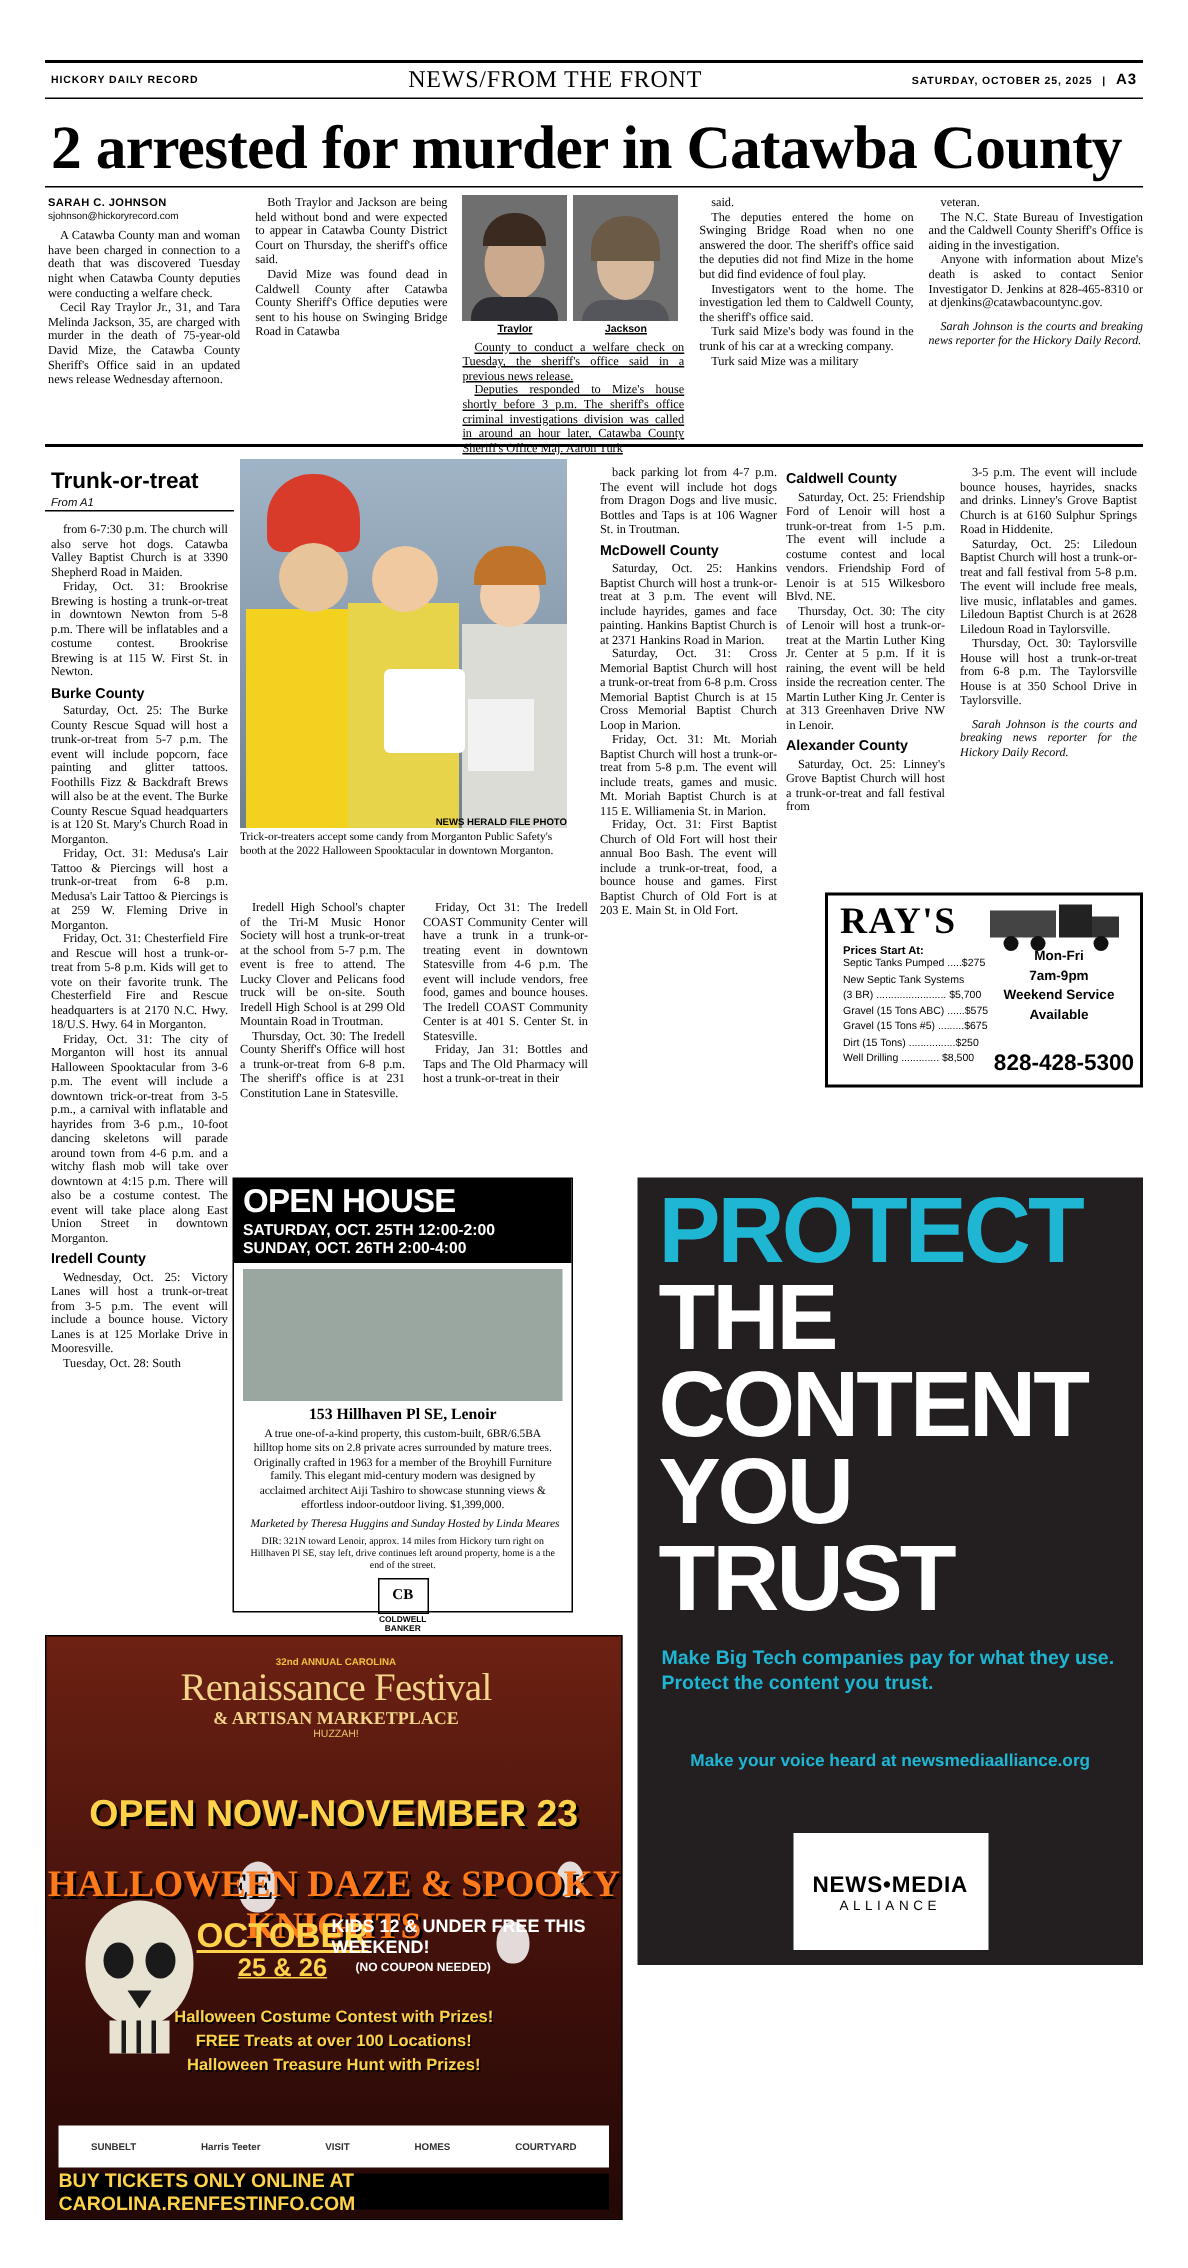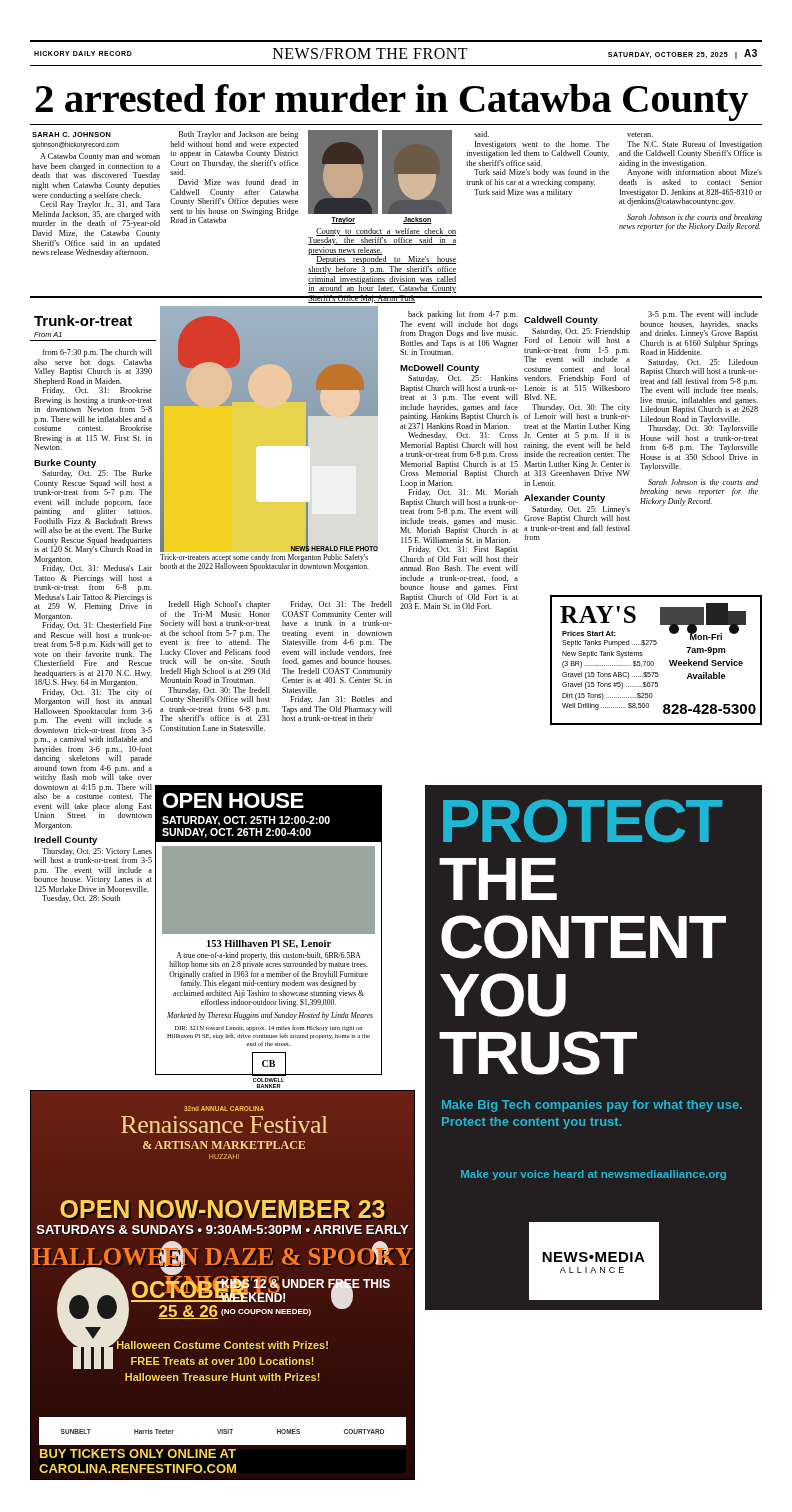--- a/index.html
+++ b/index.html
@@ -188,21 +188,21 @@
      color:#fff; font-family:"Liberation Sans", sans-serif; font-weight:bold; font-size:13px;
      text-shadow:1px 1px 0 #000;}
   .rf-halloween { position:absolute; left:0; right:0; top:152px; text-align:center;
      color:#ff7a1a; font-family:"Liberation Serif", serif; font-weight:bold; font-size:25px;
      text-shadow:2px 2px 0 #000;}
   .rf-oct { position:absolute; left:100px; top:188px; color:#ffd24a;
      font-family:"Liberation Sans", sans-serif; font-weight:bold; font-size:23px; line-height:22px; text-align:center;text-decoration:underline;}
   .rf-oct small { display:block; font-size:17px; }
   .rf-kids { position:absolute; left:190px; top:186px; color:#fff;
      font-family:"Liberation Sans", sans-serif; font-weight:bold; font-size:12px; line-height:14px;}
-  .rf-kids .nc { font-size:8px; }
+  .rf-kids .nc { font-size:8px;margin-left:16px; }
   .rf-list { position:absolute; left:0; right:0; top:246px; text-align:center; color:#ffd24a;
      font-family:"Liberation Sans", sans-serif; font-weight:bold; font-size:11px; line-height:16px;
      text-shadow:1px 1px 0 #000;}
   .rf-sponsors { position:absolute; left:8px; right:8px; bottom:34px; height:28px;
      background:#fff; display:flex; align-items:center; justify-content:space-around; }
   .rf-sp { font-family:"Liberation Sans", sans-serif; font-size:6.5px; font-weight:bold; color:#333; }
   .rf-tickets { position:absolute; left:8px; right:8px; bottom:6px; height:24px; background:#000;
      display:flex; align-items:center; justify-content:center; }
   .rf-tickets span { color:#ffd24a; font-family:"Liberation Sans", sans-serif; font-weight:bold; font-size:13px; }
   .ghost { position:absolute; border-radius:50% 50% 45% 45%; background:rgba(255,255,255,.85); }
@@ -259,20 +259,21 @@
             </div>
             <div class="mugcap">Jackson</div>
           </div>
         </div>
         <p>County to conduct a welfare check on Tuesday, the sheriff's office said in a previous news release.</p>
         <p>Deputies responded to Mize's house shortly before 3 p.m. The sheriff's office criminal investigations division was called in around an hour later, Catawba County Sheriff's Office Maj. Aaron Turk</p>
       </div>
 
       <div class="col c4">
         <p>said.</p>
+        <p>The deputies entered the home on Swinging Bridge Road when no one answered the door. The sheriff's office said the deputies did not find Mize in the home but did find evidence of foul play.</p>
         <p>Investigators went to the home. The investigation led them to Caldwell County, the sheriff's office said.</p>
         <p>Turk said Mize's body was found in the trunk of his car at a wrecking company.</p>
         <p>Turk said Mize was a military</p>
       </div>
 
       <div class="col c5">
         <p>veteran.</p>
         <p>The N.C. State Bureau of Investigation and the Caldwell County Sheriff's Office is aiding in the investigation.</p>
         <p>Anyone with information about Mize's death is asked to contact Senior Investigator D. Jenkins at 828-465-8310 or at djenkins@catawbacountync.gov.</p>
         <p class="italic-note" style="margin-top:6px;">Sarah Johnson is the courts and breaking news reporter for the Hickory Daily Record.</p>
@@ -305,36 +306,36 @@
 
   <div class="bodycol" id="tcol1" style="left:34px; top:348px; width:118px;">
       <p>from 6-7:30 p.m. The church will also serve hot dogs. Catawba Valley Baptist Church is at 3390 Shepherd Road in Maiden.</p>
       <p>Friday, Oct. 31: Brookrise Brewing is hosting a trunk-or-treat in downtown Newton from 5-8 p.m. There will be inflatables and a costume contest. Brookrise Brewing is at 115 W. First St. in Newton.</p>
       <div class="sub">Burke County</div>
       <p>Saturday, Oct. 25: The Burke County Rescue Squad will host a trunk-or-treat from 5-7 p.m. The event will include popcorn, face painting and glitter tattoos. Foothills Fizz &amp; Backdraft Brews will also be at the event. The Burke County Rescue Squad headquarters is at 120 St. Mary's Church Road in Morganton.</p>
       <p>Friday, Oct. 31: Medusa's Lair Tattoo &amp; Piercings will host a trunk-or-treat from 6-8 p.m. Medusa's Lair Tattoo &amp; Piercings is at 259 W. Fleming Drive in Morganton.</p>
       <p>Friday, Oct. 31: Chesterfield Fire and Rescue will host a trunk-or-treat from 5-8 p.m. Kids will get to vote on their favorite trunk. The Chesterfield Fire and Rescue headquarters is at 2170 N.C. Hwy. 18/U.S. Hwy. 64 in Morganton.</p>
       <p>Friday, Oct. 31: The city of Morganton will host its annual Halloween Spooktacular from 3-6 p.m. The event will include a downtown trick-or-treat from 3-5 p.m., a carnival with inflatable and hayrides from 3-6 p.m., 10-foot dancing skeletons will parade around town from 4-6 p.m. and a witchy flash mob will take over downtown at 4:15 p.m. There will also be a costume contest. The event will take place along East Union Street in downtown Morganton.</p>
       <div class="sub">Iredell County</div>
-      <p>Thursday, Oct. 25: Victory Lanes will host a trunk-or-treat from 3-5 p.m. The event will include a bounce house. Victory Lanes is at 125 Morlake Drive in Mooresville.</p>
+      <p>Wednesday, Oct. 25: Victory Lanes will host a trunk-or-treat from 3-5 p.m. The event will include a bounce house. Victory Lanes is at 125 Morlake Drive in Mooresville.</p>
       <p>Tuesday, Oct. 28: South</p>
     </div>
   <div class="bodycol" id="tcol2" style="left:160px; top:600px; width:110px;">
       <p>Iredell High School's chapter of the Tri-M Music Honor Society will host a trunk-or-treat at the school from 5-7 p.m. The event is free to attend. The Lucky Clover and Pelicans food truck will be on-site. South Iredell High School is at 299 Old Mountain Road in Troutman.</p>
       <p>Thursday, Oct. 30: The Iredell County Sheriff's Office will host a trunk-or-treat from 6-8 p.m. The sheriff's office is at 231 Constitution Lane in Statesville.</p>
     </div>
   <div class="bodycol" id="tcol3" style="left:282px; top:600px; width:110px;">
       <p>Friday, Oct 31: The Iredell COAST Community Center will have a trunk in a trunk-or-treating event in downtown Statesville from 4-6 p.m. The event will include vendors, free food, games and bounce houses. The Iredell COAST Community Center is at 401 S. Center St. in Statesville.</p>
       <p>Friday, Jan 31: Bottles and Taps and The Old Pharmacy will host a trunk-or-treat in their</p>
     </div>
   <div class="bodycol" id="tcol4" style="left:400px; top:310px; width:118px;">
       <p>back parking lot from 4-7 p.m. The event will include hot dogs from Dragon Dogs and live music. Bottles and Taps is at 106 Wagner St. in Troutman.</p>
       <div class="sub">McDowell County</div>
       <p>Saturday, Oct. 25: Hankins Baptist Church will host a trunk-or-treat at 3 p.m. The event will include hayrides, games and face painting. Hankins Baptist Church is at 2371 Hankins Road in Marion.</p>
-      <p>Wednesday, Oct. 31: Cross Memorial Baptist Church will host a trunk-or-treat from 6-8 p.m. Cross Memorial Baptist Church is at 15 Cross Memorial Baptist Church Loop in Marion.</p>
+      <p>Saturday, Oct. 31: Cross Memorial Baptist Church will host a trunk-or-treat from 6-8 p.m. Cross Memorial Baptist Church is at 15 Cross Memorial Baptist Church Loop in Marion.</p>
       <p>Friday, Oct. 31: Mt. Moriah Baptist Church will host a trunk-or-treat from 5-8 p.m. The event will include treats, games and music. Mt. Moriah Baptist Church is at 115 E. Williamenia St. in Marion.</p>
       <p>Friday, Oct. 31: First Baptist Church of Old Fort will host their annual Boo Bash. The event will include a trunk-or-treat, food, a bounce house and games. First Baptist Church of Old Fort is at 203 E. Main St. in Old Fort.</p>
     </div>
   <div class="bodycol" id="tcol5" style="left:524px; top:310px; width:106px;">
       <div class="sub">Caldwell County</div>
       <p>Saturday, Oct. 25: Friendship Ford of Lenoir will host a trunk-or-treat from 1-5 p.m. The event will include a costume contest and local vendors. Friendship Ford of Lenoir is at 515 Wilkesboro Blvd. NE.</p>
       <p>Thursday, Oct. 30: The city of Lenoir will host a trunk-or-treat at the Martin Luther King Jr. Center at 5 p.m. If it is raining, the event will be held inside the recreation center. The Martin Luther King Jr. Center is at 313 Greenhaven Drive NW in Lenoir.</p>
       <div class="sub">Alexander County</div>
       <p>Saturday, Oct. 25: Linney's Grove Baptist Church will host a trunk-or-treat and fall festival from</p>
     </div>
@@ -437,21 +438,20 @@
     </svg>
 
     <div class="rf-banner">
       <div class="rf-ann">32nd ANNUAL CAROLINA</div>
       <div class="rf-title">Renaissance Festival</div>
       <div class="rf-sub">&amp; ARTISAN MARKETPLACE</div>
       <div class="rf-huzzah">HUZZAH!</div>
     </div>
 
     <div class="rf-open">OPEN NOW-NOVEMBER 23</div>
-    <div class="rf-days">SATURDAYS &amp; SUNDAYS • 9:30AM-5:30PM • ARRIVE EARLY</div>
     <div class="rf-halloween">HALLOWEEN DAZE &amp; SPOOKY KNIGHTS</div>
 
     <div class="rf-oct">
       <span>OCTOBER</span>
       <small>25 &amp; 26</small>
     </div>
     <div class="rf-kids">
       <div>KIDS 12 &amp; UNDER FREE THIS WEEKEND!</div>
       <div class="nc">(NO COUPON NEEDED)</div>
     </div>

